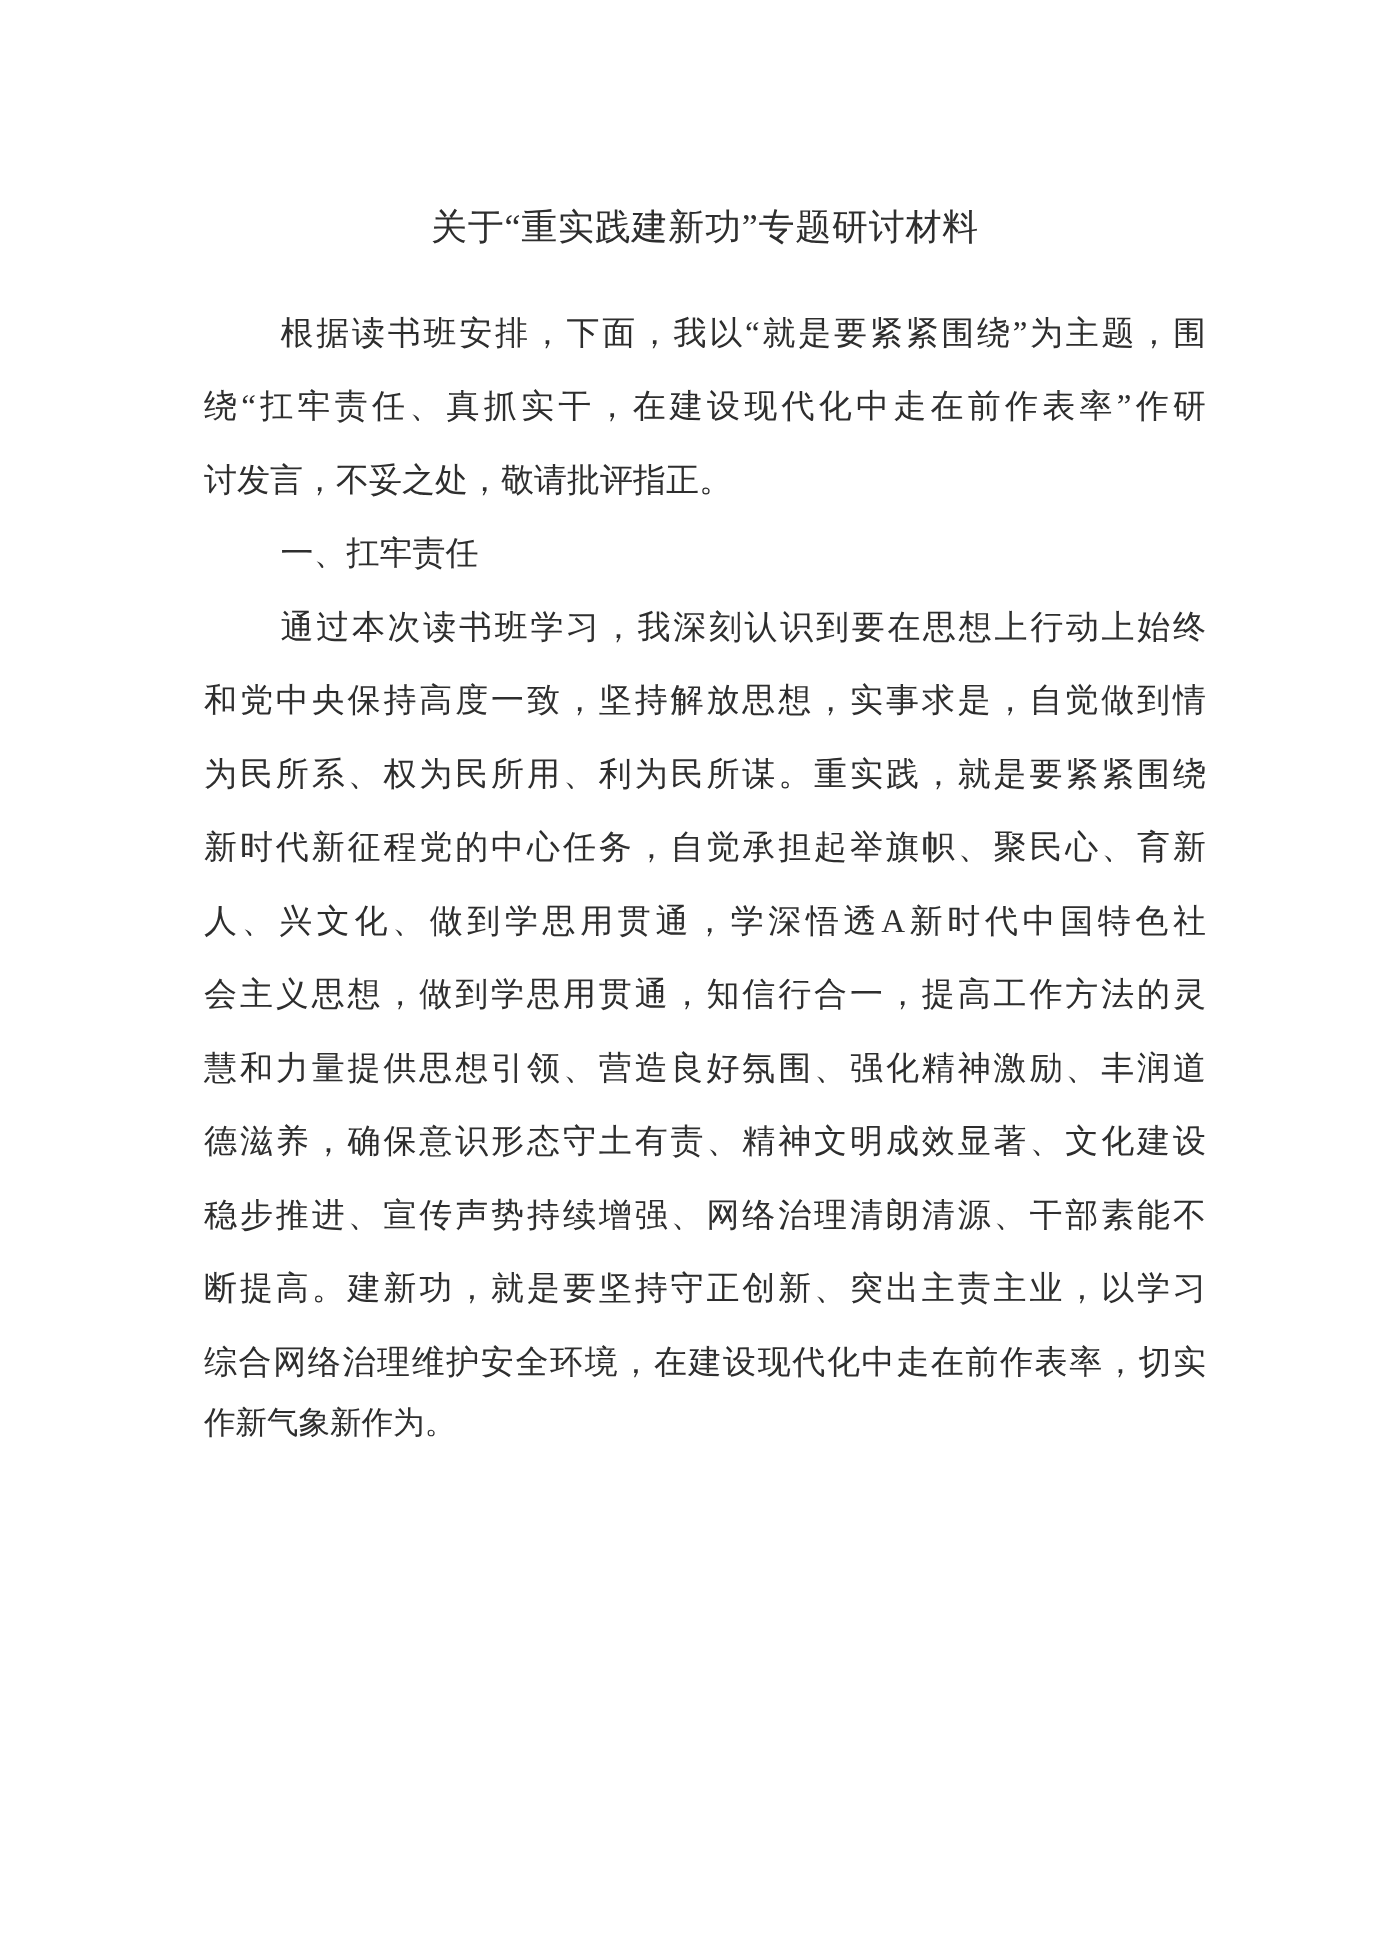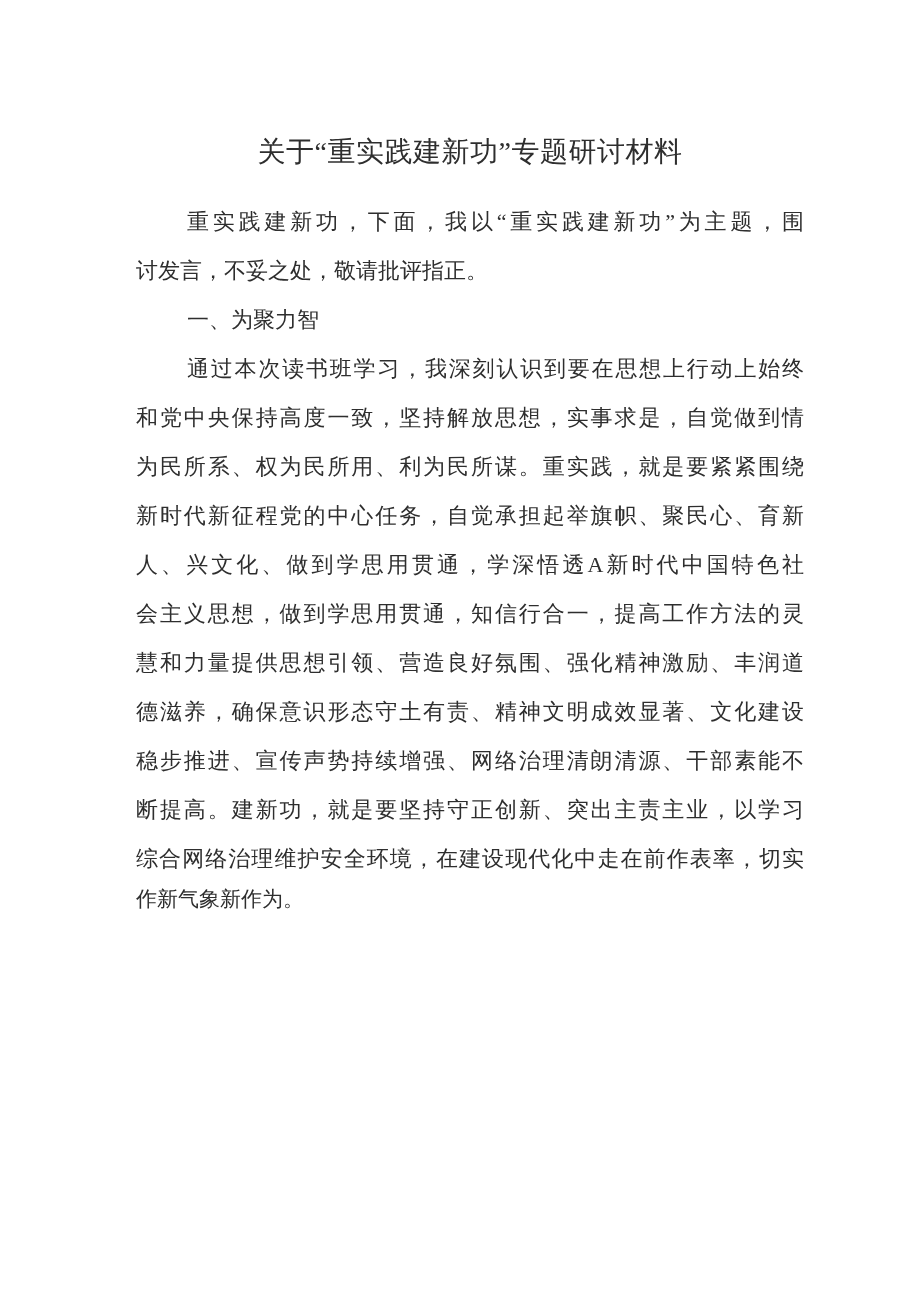--- a/index.html
+++ b/index.html
@@ -16,21 +16,21 @@
     font-family: "Liberation Serif", "DejaVu Serif", serif;
     color: #2e2e2e;
   }
   .content {
     position: absolute;
     left: 136px;
     top: 127px;
     width: 668px;
   }
   .title {
-    font-size: 28px;
+    font-size: 24px;
     line-height: 50px;
     text-align: center;
     letter-spacing: 0.5px;
     margin-bottom: 20px;
     white-space: nowrap;
   }
   .block { margin: 0; }
   .line {
     font-size: 22px;
     line-height: 49px;
@@ -49,25 +49,26 @@
   }
 </style>
 </head>
 <body>
 
 <div class="page">
   <div class="content">
     <div class="title">关于“重实践建新功”专题研讨材料</div>
     <div id="blocks">
         <div class="block body">
-          <div class="line just indent">重实践建新功，下面，我以“重实践建新功”为主题，围</div>
+          <div class="line just indent">根据读书班安排，下面，我以“就是要紧紧围绕”为主题，围</div>
+          <div class="line just">绕“扛牢责任、真抓实干，在建设现代化中走在前作表率”作研</div>
           <div class="line">讨发言，不妥之处，敬请批评指正。</div>
         </div>
         <div class="block body">
-          <div class="line indent">一、为聚力智</div>
+          <div class="line indent">一、扛牢责任</div>
         </div>
         <div class="block body">
           <div class="line just indent">通过本次读书班学习，我深刻认识到要在思想上行动上始终</div>
           <div class="line just">和党中央保持高度一致，坚持解放思想，实事求是，自觉做到情</div>
           <div class="line just">为民所系、权为民所用、利为民所谋。重实践，就是要紧紧围绕</div>
           <div class="line just">新时代新征程党的中心任务，自觉承担起举旗帜、聚民心、育新</div>
           <div class="line just">人、兴文化、做到学思用贯通，学深悟透A新时代中国特色社</div>
           <div class="line just">会主义思想，做到学思用贯通，知信行合一，提高工作方法的灵</div>
           <div class="line just">慧和力量提供思想引领、营造良好氛围、强化精神激励、丰润道</div>
           <div class="line just">德滋养，确保意识形态守土有责、精神文明成效显著、文化建设</div>

